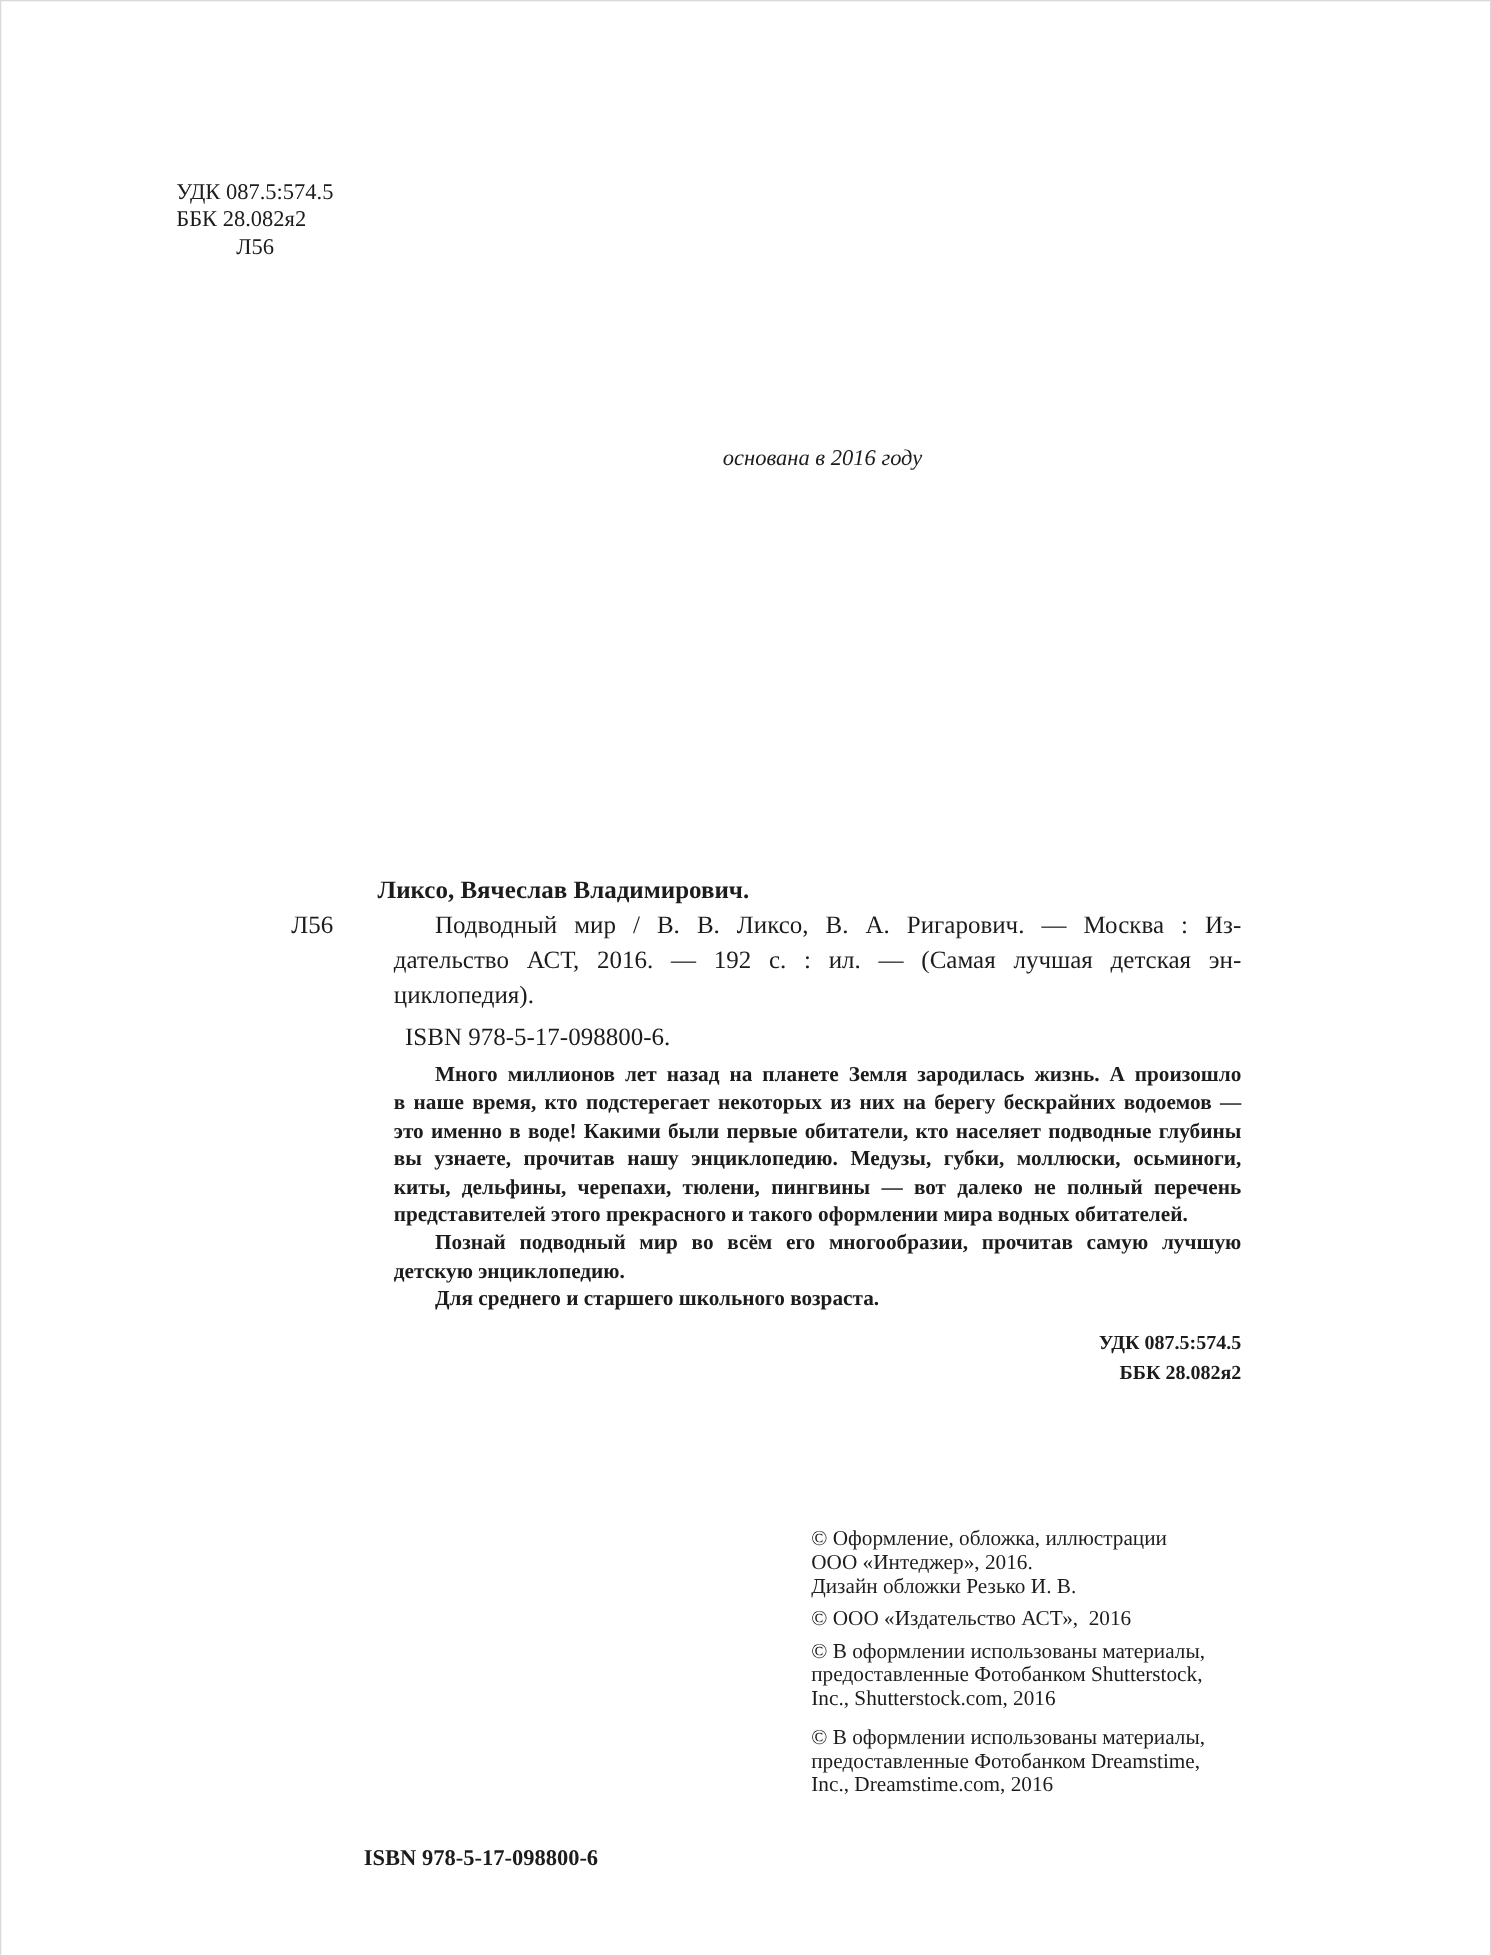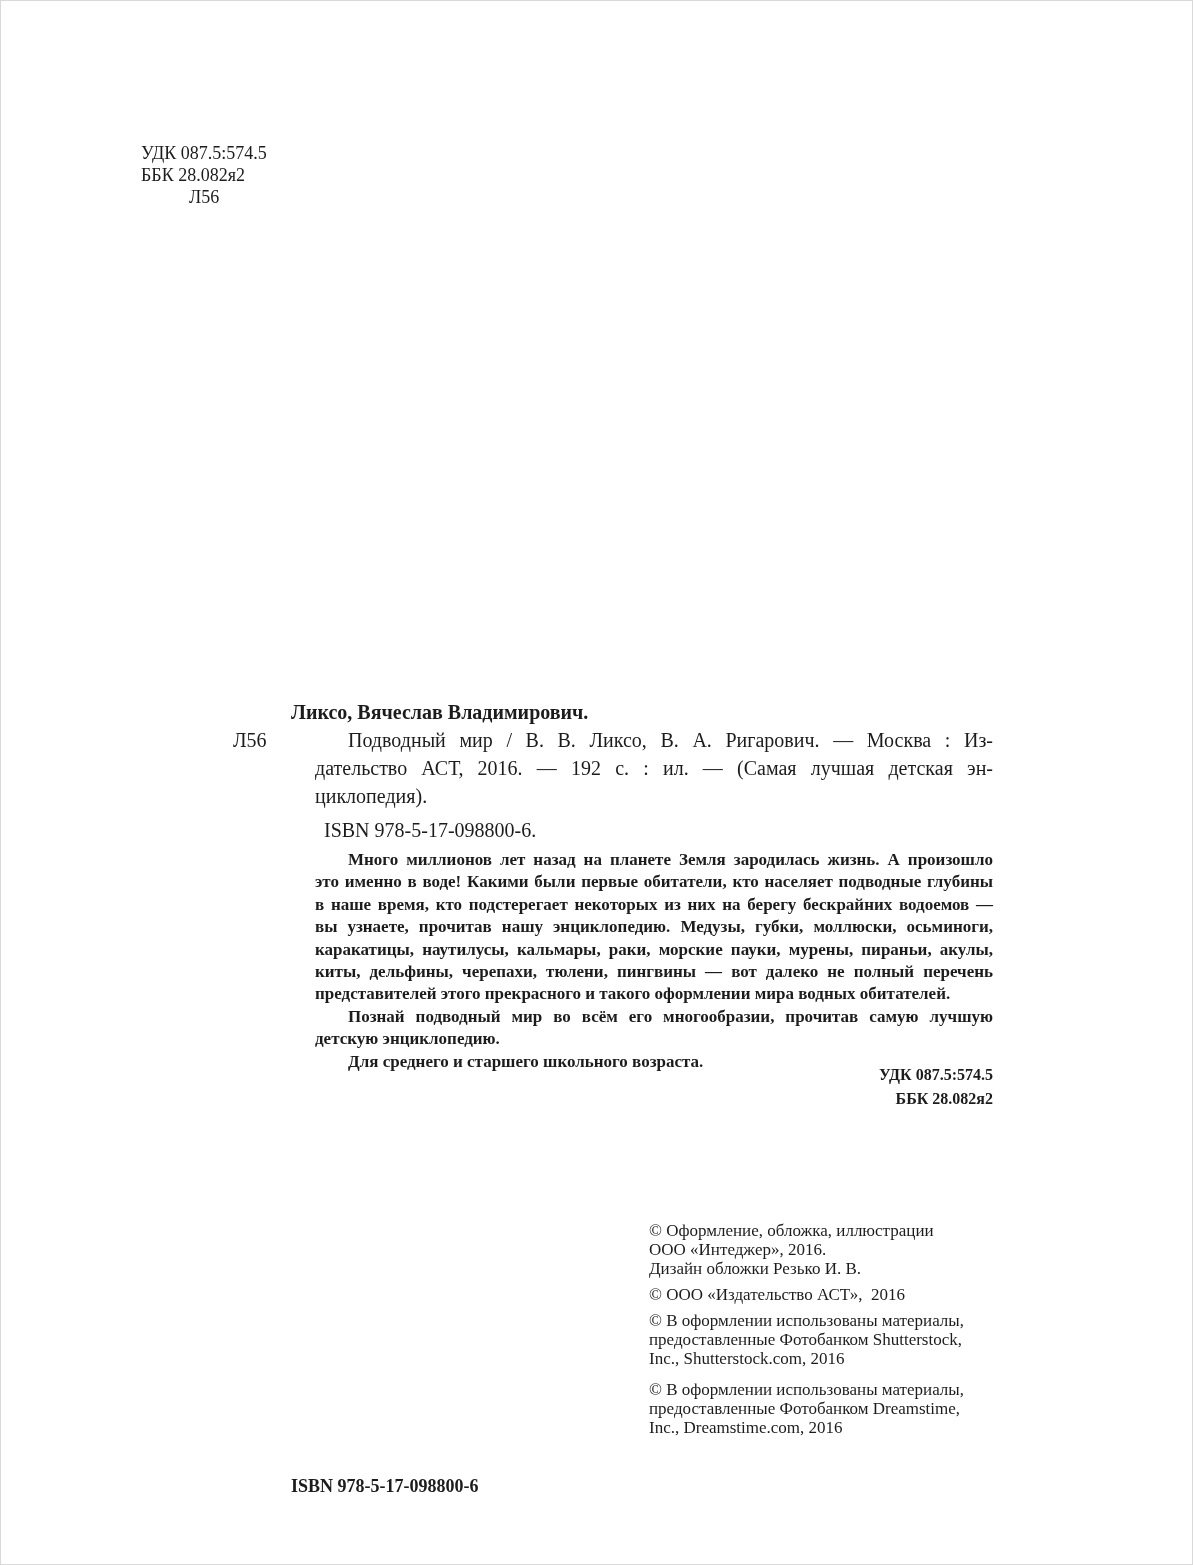--- a/index.html
+++ b/index.html
@@ -58,20 +58,21 @@
   .catalog {
     position: absolute;
     left: 290px;
     top: 697px;
     width: 702px;
     font-size: 20px;
     line-height: 28px;
   }
   .catalog .author {
     font-weight: bold;
+    margin-left: 11px;
   }
   .justify-lines .line {
     text-align: justify;
     text-align-last: justify;
     margin-left: 24px;
   }
   .justify-lines .line.last {
     text-align-last: left;
   }
   .justify-lines .line.first {
@@ -135,40 +136,40 @@
 
 <div class="page">
 
   <div class="top-codes">
     <div>УДК 087.5:574.5</div>
     <div>ББК 28.082я2</div>
     <div class="author-sign">Л56</div>
   </div>
 
   <div class="series">
+    <div>основана в 2016 году</div>
   </div>
 
   <div class="margin-code">Л56</div>
 
   <div class="catalog">
     <div class="author">Ликсо, Вячеслав Владимирович.</div>
     <div class="entry justify-lines">
         <div class="line first">Подводный мир / В. В. Ликсо, В. А. Ригарович. — Москва : Из-</div>
         <div class="line">дательство АСТ, 2016. — 192 с. : ил. — (Самая лучшая детская эн-</div>
         <div class="line last">циклопедия).</div>
       </div>
     <div class="isbn-line">ISBN 978-5-17-098800-6.</div>
 
     <div class="annotation">
       <div class="para justify-lines">
           <div class="line first">Много миллионов лет назад на планете Земля зародилась жизнь. А произошло</div>
+          <div class="line">в наше время, кто подстерегает некоторых из них на берегу бескрайних водоемов —</div>
           <div class="line">это именно в воде! Какими были первые обитатели, кто населяет подводные глубины</div>
-          <div class="line">в наше время, кто подстерегает некоторых из них на берегу бескрайних водоемов —</div>
           <div class="line">вы узнаете, прочитав нашу энциклопедию. Медузы, губки, моллюски, осьминоги,</div>
-          <div class="line">каракатицы, наутилусы, кальмары, раки, морские пауки, мурены, пираньи, акулы,</div>
           <div class="line">киты, дельфины, черепахи, тюлени, пингвины — вот далеко не полный перечень</div>
           <div class="line last">представителей этого прекрасного и такого оформлении мира водных обитателей.</div>
         </div>
       <div class="para justify-lines">
           <div class="line first">Познай подводный мир во всём его многообразии, прочитав самую лучшую</div>
           <div class="line last">детскую энциклопедию.</div>
         </div>
       <div class="para justify-lines">
           <div class="line first last">Для среднего и старшего школьного возраста.</div>
         </div>

